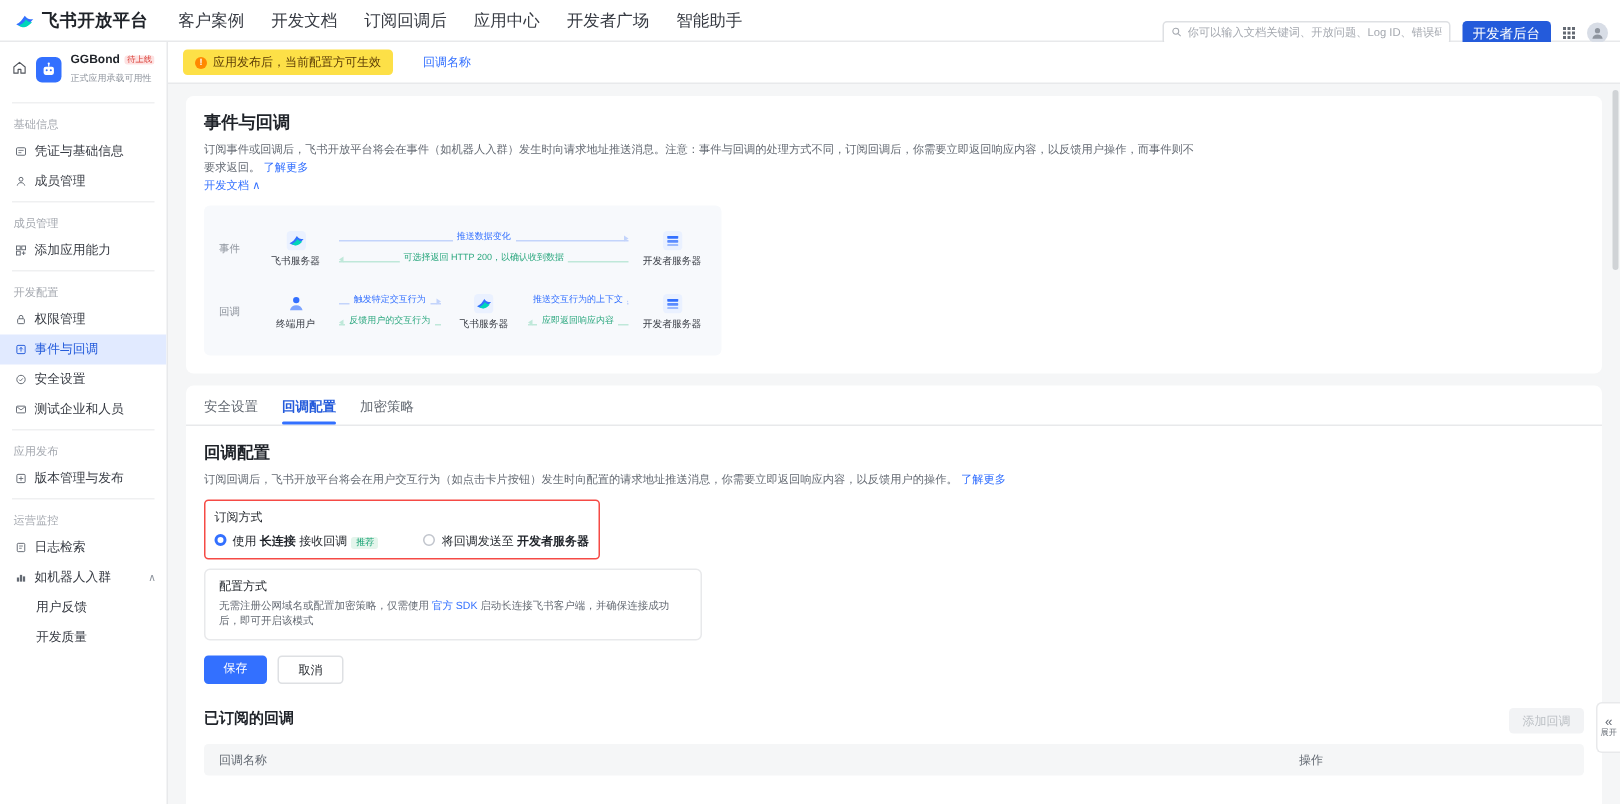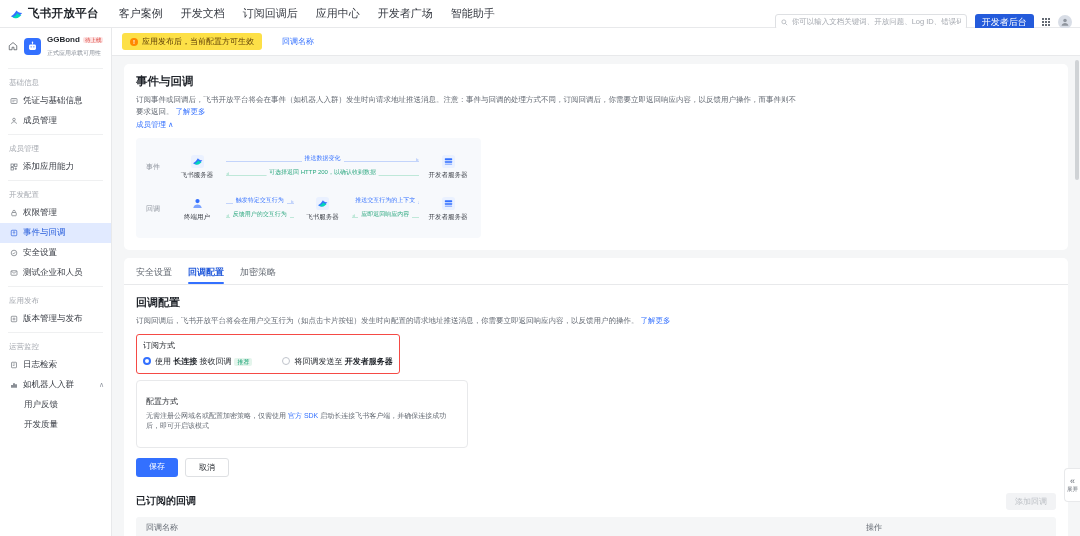--- a/index.html
+++ b/index.html
@@ -117,29 +117,29 @@
   .hl-box { border:1px solid #f54a45; border-radius:3px; padding:5px 6px 6px 6px; display:inline-block; margin-top:7px; }
   .field-label { font-size:8px; color:#1f2329; margin-bottom:5px; }
   .radios { display:flex; align-items:center; gap:30px; }
   .radio { display:flex; align-items:center; gap:4px; cursor:pointer; }
   .dot { width:8px;height:8px;border-radius:50%;border:1px solid #c0c4cc;background:#fff;flex-shrink:0;position:relative;}
   .dot.on { border:2.5px solid #3370ff; }
   .rlabel { font-size:8px; color:#1f2329; white-space:nowrap; }
   .rlabel b { font-weight:bold; }
   .tag-green { font-size:6px; color:#0e9f6e; background:#e4f5ec; border-radius:2px; padding:1px 3px; margin-left:3px;}
 
-  .subcard { border:1px solid #e8e9eb; border-radius:4px; padding:15px 9px; margin-top:6px; width:332px; }
+  .subcard { border:1px solid #e8e9eb; border-radius:4px; padding:5px 9px; margin-top:6px; width:332px; }
   .subcard-title { font-size:8px; color:#1f2329; margin-bottom:4px; }
   .subcard-text { font-size:7px; color:#646a73; line-height:1.5; }
 
   .actions { display:flex; gap:7px; margin-top:10px; }
   .btn-primary { background:#3370ff; color:#fff; font-size:8px; border-radius:3px; padding:3px 13px; cursor:pointer;}
   .btn-ghost { background:#fff; color:#1f2329; font-size:8px; border:1px solid #dee0e3; border-radius:3px; padding:3px 13px; cursor:pointer;}
 
-  .list-head { display:flex; align-items:center; justify-content:space-between; margin-top:16px; }
+  .list-head { display:flex; align-items:flex-start; justify-content:space-between; margin-top:16px; }
   .list-title { font-size:10px; font-weight:bold; color:#1f2329; }
   .btn-disabled { background:#f2f3f5; color:#bbbfc4; font-size:8px; border-radius:3px; padding:3px 9px; cursor:not-allowed;}
   .thead { display:flex; background:#f5f6f7; border-radius:3px; margin-top:7px; padding:5px 10px; }
   .th { font-size:8px; color:#646a73; }
   .th.c1 { flex:1; }
   .th.c2 { width:180px; }
   .empty { display:flex; flex-direction:column; align-items:center; padding-top:22px; }
 
   .collapse-tab {
     position:absolute; right:0; top:440px; width:16px; height:34px;
@@ -357,21 +357,21 @@
     </div>
 
     <div class="scroll-area">
 
       <div class="card">
         <div class="card-title">事件与回调</div>
         <div class="card-desc">
           <span>订阅事件或回调后，飞书开放平台将会在事件（如机器人入群）发生时向请求地址推送消息。注意：事件与回调的处理方式不同，订阅回调后，你需要立即返回响应内容，以反馈用户操作，而事件则不要求返回。</span>
           <span class="inline-link">了解更多</span>
         </div>
-        <span class="collapse-toggle">成员管理 ∧</span>
+        <span class="collapse-toggle">开发文档 ∧</span>
 
         <div class="diagram">
 
           <div class="flow-row">
             <span class="flow-label">事件</span>
             <div class="node">
               <div class="node-ico">
                 <svg width="13" height="13" viewBox="0 0 16 16">
                     <rect width="16" height="16" rx="3.5" fill="#eaf1ff"></rect>
                     <path d="M2.5 10c2.6-1 4.4-3.4 6-6 1.3 1.8 2.6 2.6 5.5 2.6-2.4 2.5-4.2 5-6.6 5-2.2 0-3.4-.8-4.9-1.6z" fill="#3370ff"></path>

